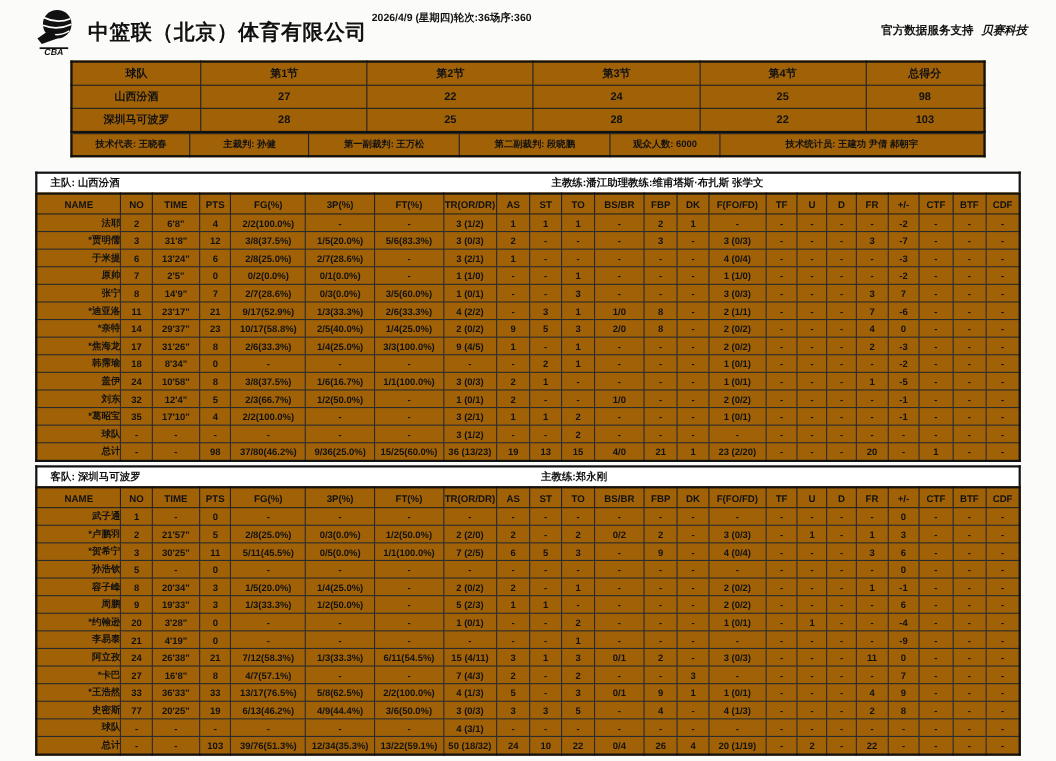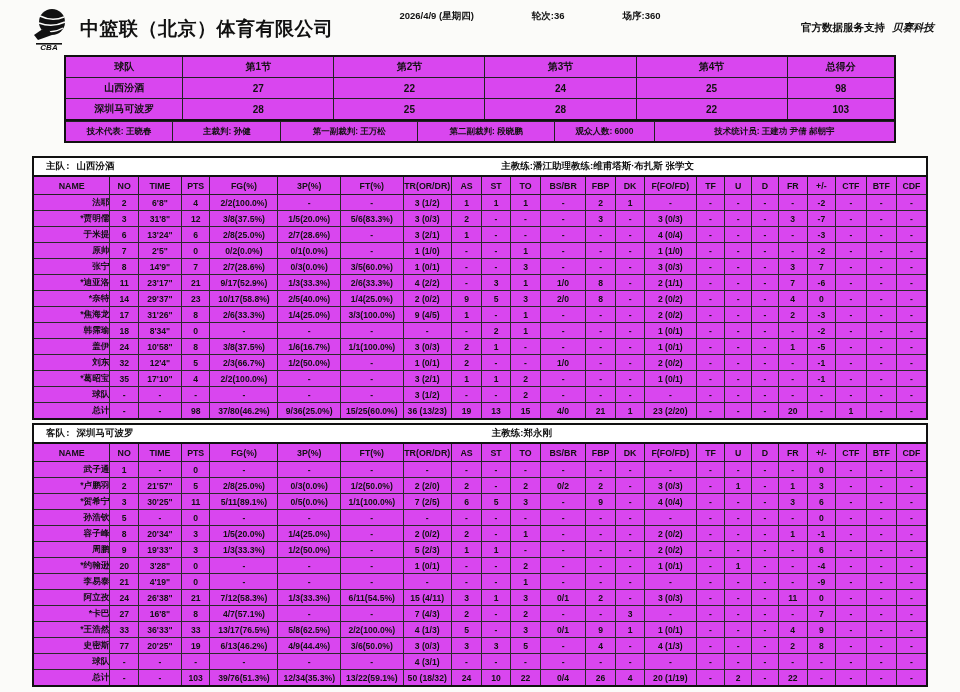--- a/index.html
+++ b/index.html
@@ -9,37 +9,37 @@
   }
   .page { position:relative; width:960px; height:692px; background:#fbfbf9; overflow:hidden; }
 
   
   .hdr { display:flex; align-items:flex-start; padding:7px 26px 0 26px; }
   .hdr-left { display:flex; align-items:center; width:312px; }
   .logo { display:inline-block; width:48px; height:44px; }
   .company { font-size:19px; font-weight:800; margin-left:6px; letter-spacing:.5px; white-space:nowrap; }
   .hdr-center { flex:1; text-align:center; }
   .title { font-size:17px; font-weight:800; letter-spacing:.5px; }
-  .meta { display:flex; justify-content:center; gap:58px; font-size:9.5px; font-weight:700; margin-top:3px; }
+  .meta { display:flex; font-size:9.5px; font-weight:700; margin-top:3px; }
   .hdr-right { width:212px; text-align:right; font-size:10.5px; font-weight:700; padding-top:14px; white-space:nowrap; }
   .brand { font-style:italic; font-weight:800; margin-left:4px; }
 
   
   .scorebox { margin:4px 64px 0 64px; }
-  table { border-collapse:collapse; table-layout:fixed; width:100%; background:#d946ef; }
+  table { border-collapse:collapse; table-layout:fixed; width:100%; background:#a16207; }
   .score { border:2px solid #111; }
   .score th, .score td { border:1px solid #222; height:20px; text-align:center; font-size:10px; font-weight:700; padding:0; overflow:hidden; white-space:nowrap; }
   .officials { border:2px solid #111; border-top:0; }
   .officials td { border:1px solid #222; height:19px; text-align:center; font-size:8.5px; font-weight:700; padding:0 2px; overflow:hidden; white-space:nowrap; }
 
   
   .team { margin:13px 32px 0 32px; }
   .team.second { margin-top:3px; }
   .teaminfo { border:2px solid #111; border-bottom:none; background:#fff; display:flex; align-items:center; height:17px; font-size:9.5px; font-weight:700; }
-  .t-label { margin-left:12px; width:188px;font-family:Liberation Mono, monospace; }
+  .t-label { margin-left:12px; width:188px; }
   .t-coach { width:318px;text-align:right; }
   .t-assist { flex:1; }
   .stats { border:2px solid #111; }
   .stats th { border:1px solid #222; font-size:8.8px; font-weight:700; height:17px; padding:0; overflow:hidden; white-space:nowrap; }
   .stats td { border:1px solid #2b2b2b; font-size:8.6px; font-weight:600; height:15px; text-align:center; padding:0; overflow:hidden; white-space:nowrap; }
   .stats td.namecol { font-weight:700;text-align:right; }
   .stats tr.total td { font-weight:700; }
 </style>
 </head>
 <body>
@@ -656,21 +656,21 @@
             <td>3</td>
             <td>-</td>
             <td>-</td>
             <td>-</td>
           </tr>
           <tr>
             <td class="namecol">*贺希宁</td>
             <td>3</td>
             <td>30'25"</td>
             <td>11</td>
-            <td>5/11(89.1%)</td>
+            <td>5/11(45.5%)</td>
             <td>0/5(0.0%)</td>
             <td>1/1(100.0%)</td>
             <td>7 (2/5)</td>
             <td>6</td>
             <td>5</td>
             <td>3</td>
             <td>-</td>
             <td>9</td>
             <td>-</td>
             <td>4 (0/4)</td>

